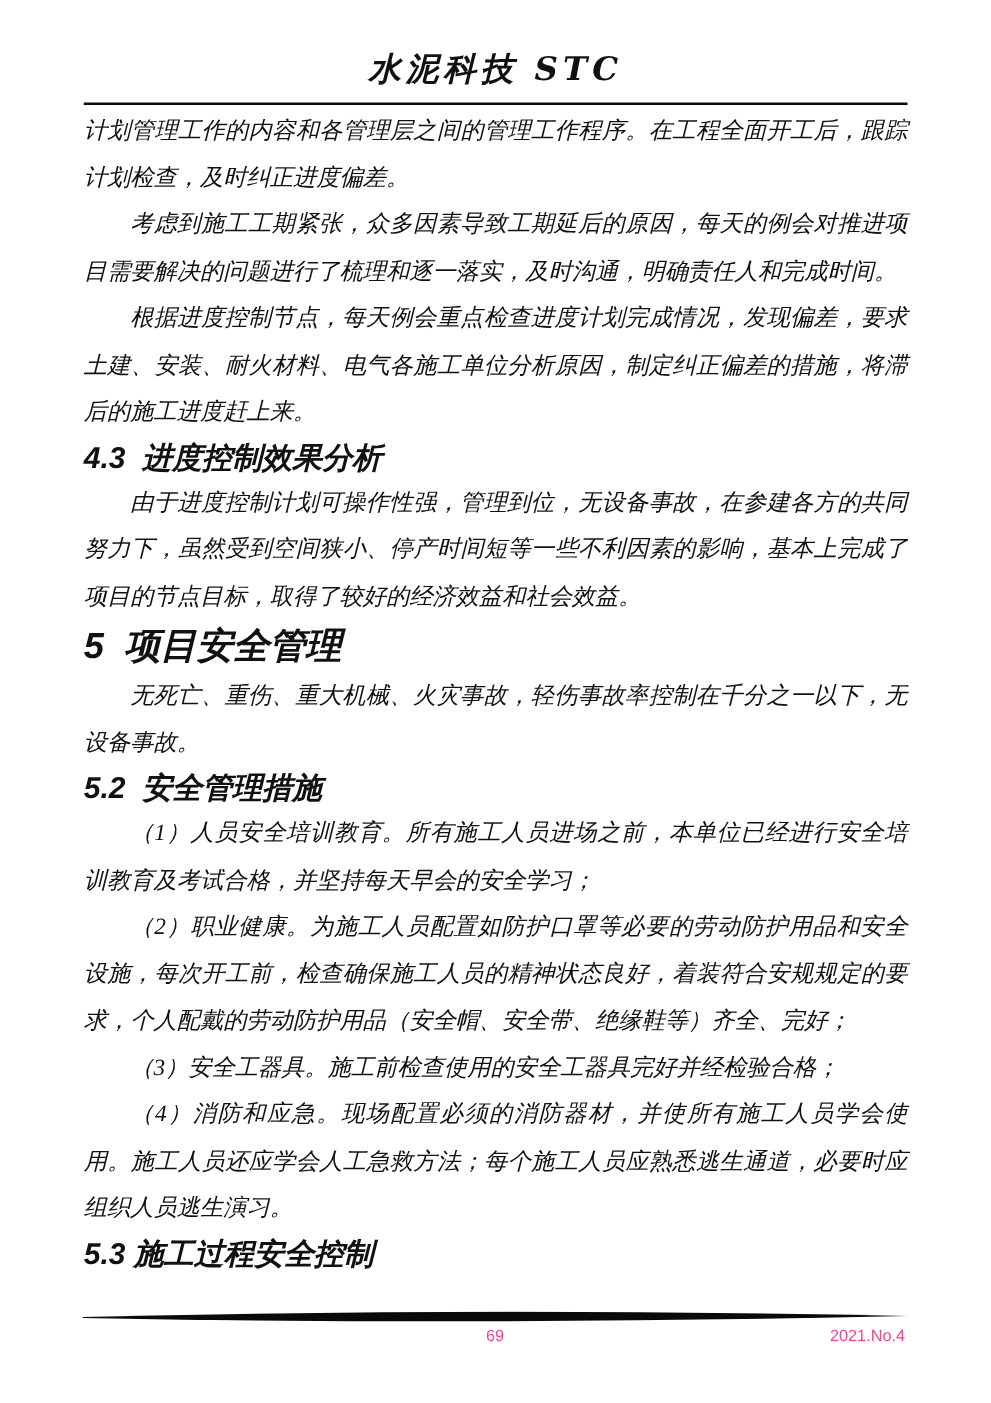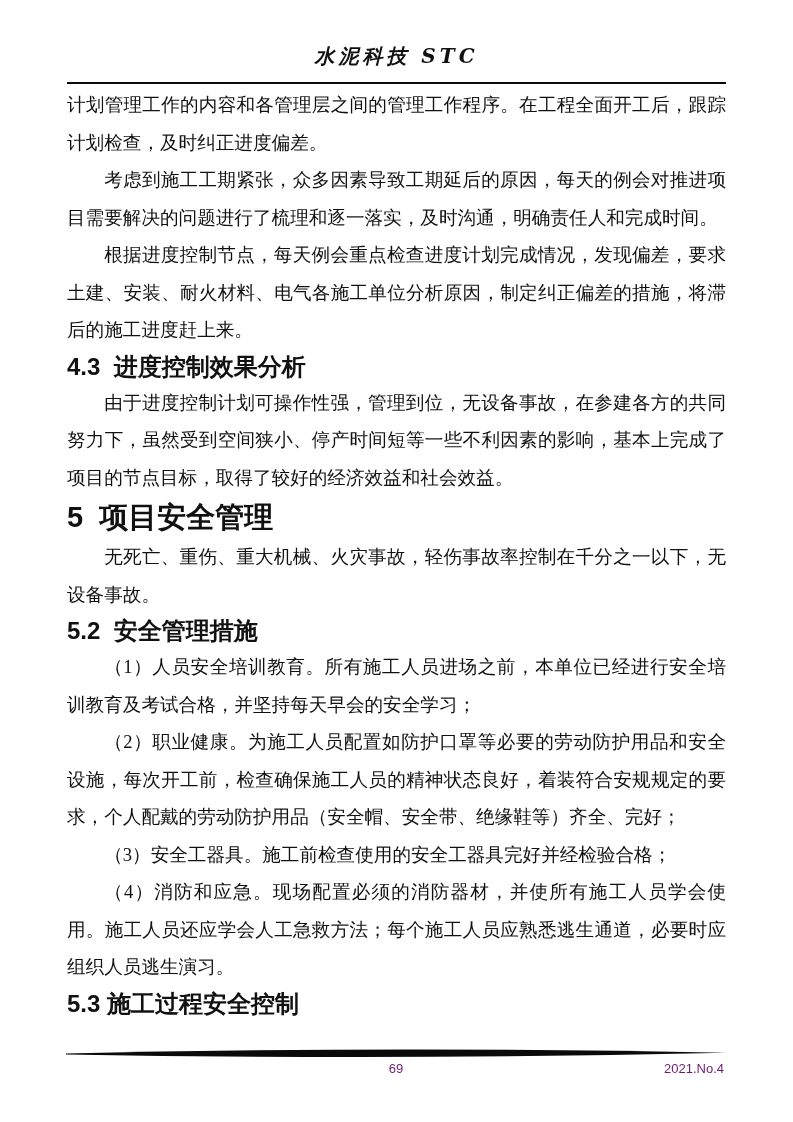--- a/index.html
+++ b/index.html
@@ -19,35 +19,36 @@
     position: absolute;
     left: 67px;
     top: 34px;
     width: 659px;
   }
   .journal-header {
     text-align: center;
     font-family: "DejaVu Serif", "Liberation Serif", serif;
     font-style: italic;
     font-weight: bold;
-    font-size: 20px;
+    font-size: 26px;
     letter-spacing: 4px;
     line-height: 44px;
     height: 44px;
   }
   .header-rule {
     border: none;
     border-top: 2.5px solid #0b0b0b;
     margin: 4px 0 0 0;
   }
   .content {
     margin-top: 2px;
     font-size: 18.6px;
     line-height: 37.5px;
     text-align: justify;
+    font-style: italic;
   }
   .para {
     margin: 0;
   }
   .para.indent {
     text-indent: 2em;
   }
   .h1, .h2 {
     font-family: "Liberation Sans", "DejaVu Sans", sans-serif;
     font-weight: bold;
@@ -73,21 +74,21 @@
     display: block;
     width: 660px;
     height: 10px;
   }
   .footer-row {
     position: relative;
     height: 20px;
     font-family: "Liberation Sans", "DejaVu Sans", sans-serif;
     font-size: 13px;
     line-height: 20px;
-    color: #701a75;
+    color: #ec4899;
   }
   .page-number {
     position: absolute;
     left: 0;
     right: 0;
     text-align: center;
   }
   .issue-number {
     position: absolute;
     right: 2px;

